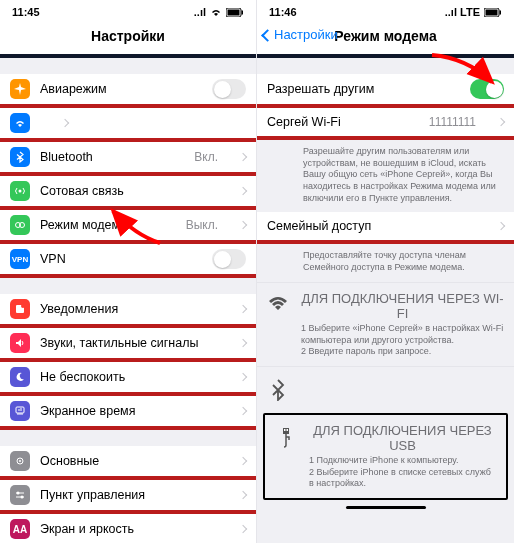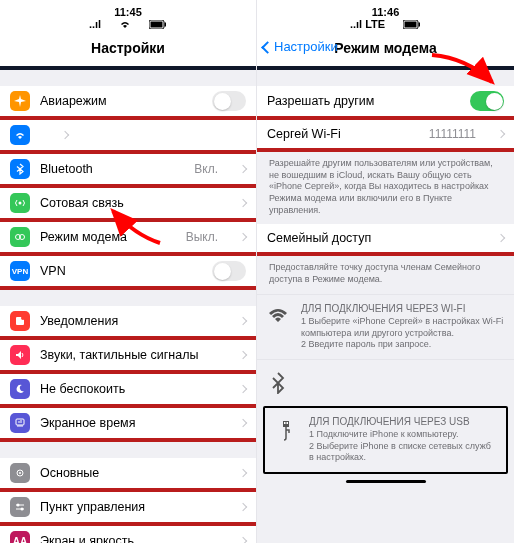--- a/index.html
+++ b/index.html
@@ -19,23 +19,22 @@
   }
   .screen:last-child { border-right: none; }
   .status-bar {
     display: flex;
     justify-content: space-between;
     align-items: center;
     padding: 6px 12px 4px;
     font-size: 11px;
     font-weight: 600;
     background: #fff;
-    flex-direction: column;
-  }
-  .status-icons { display: flex; align-items: center; gap: 18px; }
+  }
+  .status-icons { display: flex; align-items: center; gap: 4px; }
   .header {
     text-align: center;
     padding: 6px 0 10px;
     background: #fff;
     font-weight: 600;
     font-size: 14px;
     border-bottom: 4px solid #0f172a;
     position: relative;
   }
   .header .back {
@@ -104,42 +103,44 @@
     background: #fff;
     box-shadow: 0 1px 2px rgba(0,0,0,.2);
   }
   .toggle.off::after { left: 1.5px; }
   .toggle.on::after { right: 1.5px; }
   .desc {
     padding: 6px 12px 8px;
     color: #6d6d72;
     font-size: 9px;
     line-height: 1.3;
+    margin-left: 34px;
   }
   .conn-block {
     padding: 8px 10px;
     display: flex;
     gap: 12px;
     border-top: 1px solid #e5e5ea;
     background: #f0f0f4;
   }
   .conn-block .cicon {
     width: 22px;
     flex-shrink: 0;
     display: flex;
     align-items: flex-start;
     justify-content: center;
     padding-top: 4px;
   }
   .conn-block .ctext { flex: 1; }
   .conn-title {
-    font-size: 10px;
+    font-size: 13px;
     color: #6d6d72;
     margin-bottom: 2px;
     text-transform: uppercase;
+    text-align: center;
   }
   .conn-step {
     font-size: 9px;
     color: #6d6d72;
     line-height: 1.3;
   }
   .boxed {
     border: 2px solid #000;
     margin: 4px 6px 0;
     border-radius: 2px;

